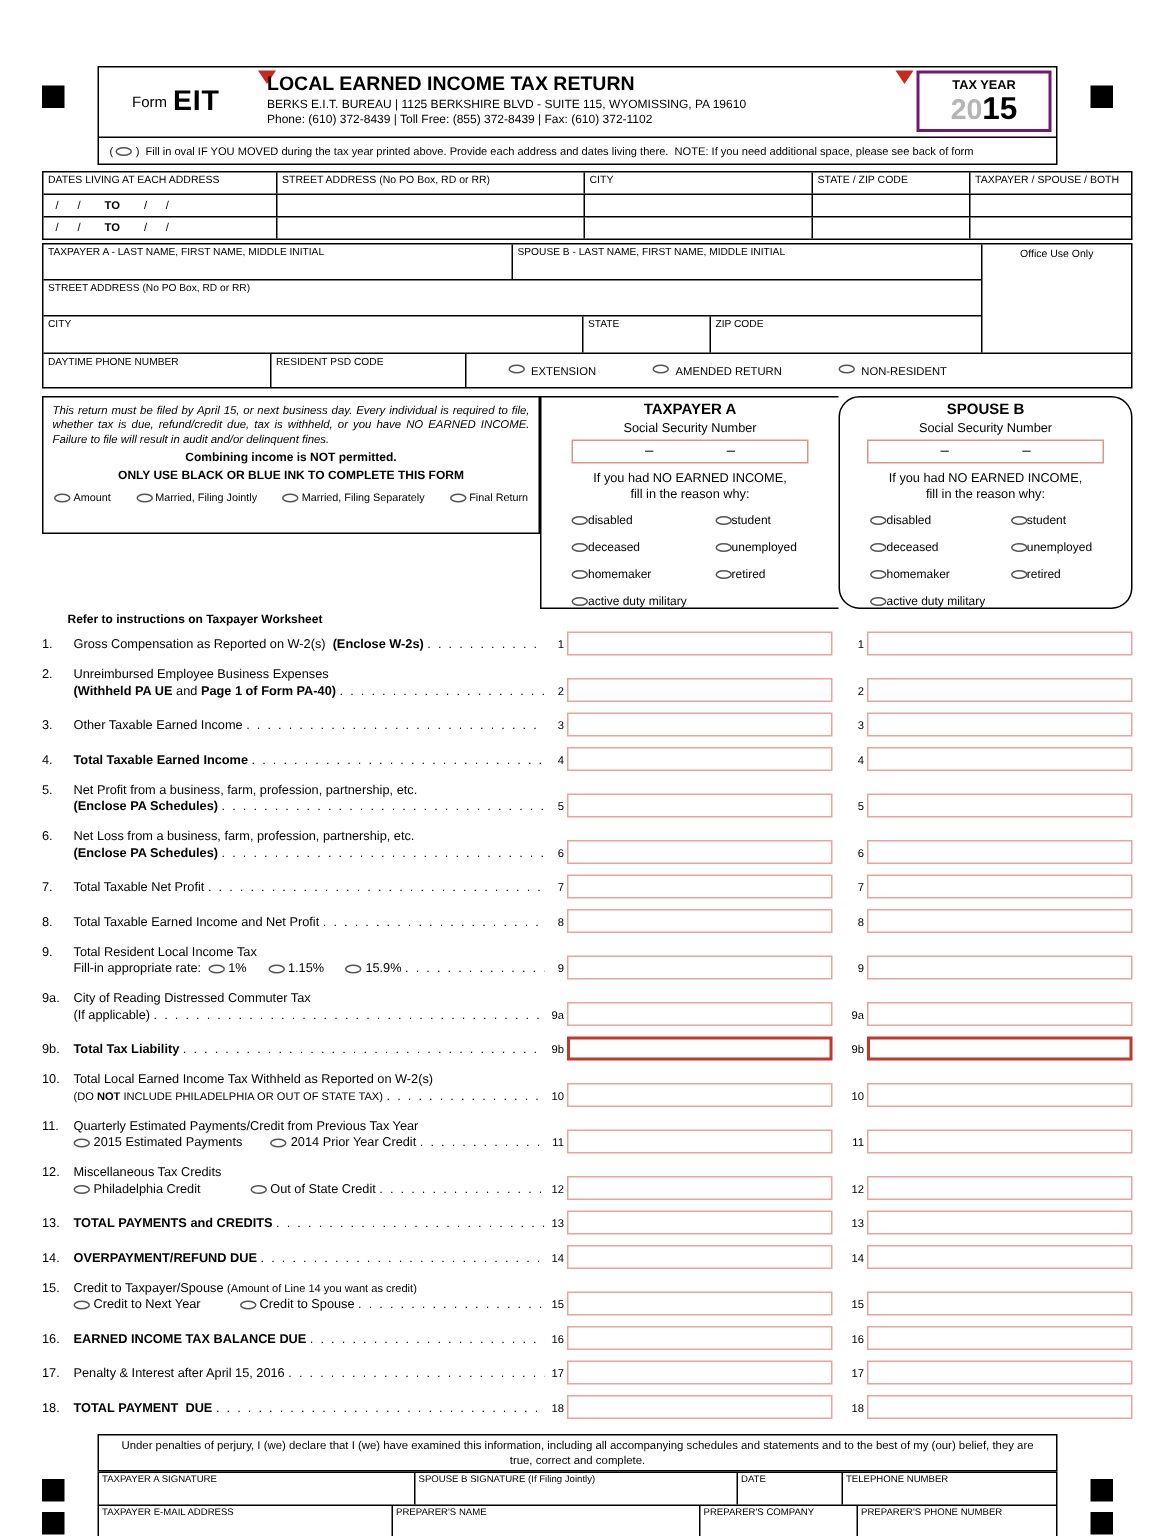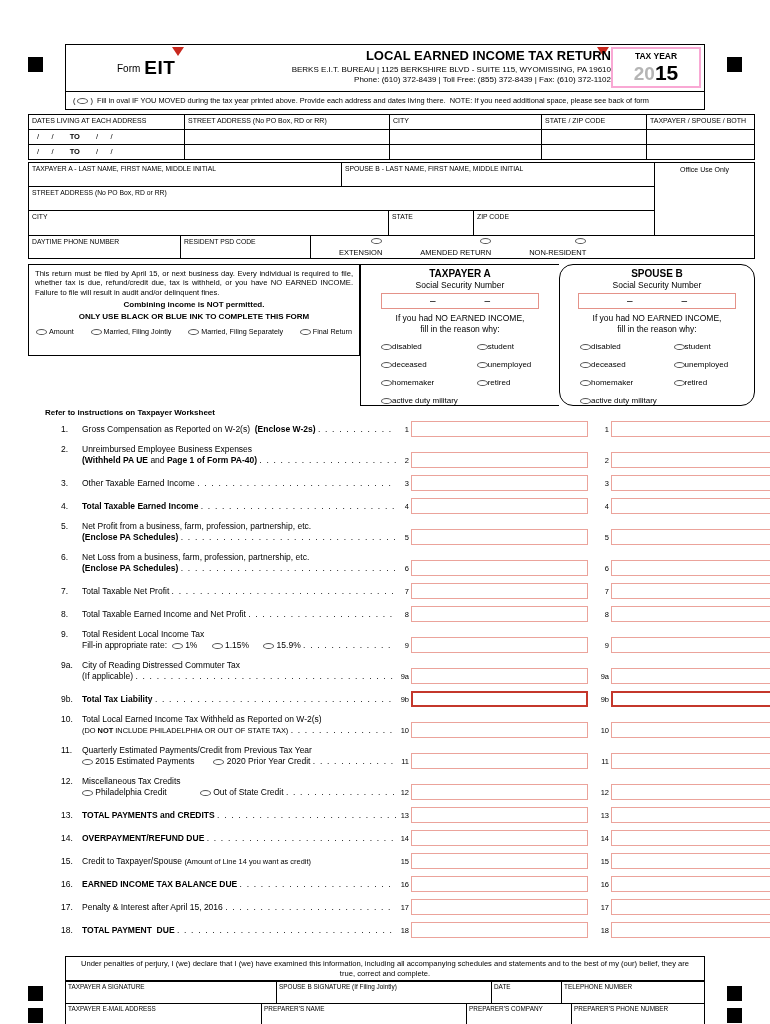--- a/index.html
+++ b/index.html
@@ -6,27 +6,27 @@
   body{width:770px;height:1024px;background:#fff;font-family:"Liberation Sans",sans-serif;color:#000;}
   .page{position:relative;width:770px;height:1024px;overflow:hidden;background:#fff;}
   .sq{position:absolute;width:15px;height:15px;background:#000;}
   .tri{position:absolute;width:0;height:0;border-left:6px solid transparent;border-right:6px solid transparent;border-top:9px solid #c8281e;}
   .oval{display:inline-block;width:11px;height:6px;border:1px solid #555;border-radius:50%;background:#fff;vertical-align:middle;flex-shrink:0;}
 
   
   .header{position:absolute;left:65px;top:44px;width:640px;height:66px;border:1px solid #000;}
   .header-top{display:flex;height:47px;border-bottom:1px solid #000;}
   .form-id{width:112px;display:flex;align-items:center;padding-left:22px;gap:4px;}
-  .form-label{font-size:10px;margin-left:29px;}
+  .form-label{font-size:10px;}
   .form-code{font-size:19px;font-weight:bold;letter-spacing:.5px;}
-  .header-center{flex:1;text-align:right;padding-top:3px;}
+  .header-center{flex:1;text-align:left;padding-top:3px;}
   .header-title{font-size:13px;font-weight:bold;}
   .header-addr{font-size:8px;margin-top:2px;}
   .header-phone{font-size:8px;margin-top:1px;}
-  .taxyear{width:90px;height:41px;margin:2px 3px 0 0;border:2px solid #f9a8d4;text-align:center;padding-top:2px;}
+  .taxyear{width:90px;height:41px;margin:2px 3px 0 0;border:2px solid #701a75;text-align:center;padding-top:2px;}
   .ty-label{font-size:8.5px;font-weight:bold;}
   .ty-century{font-size:19px;font-weight:bold;color:#b5b5b5;}
   .ty-num{font-size:21px;font-weight:bold;}
   .moved{height:17px;display:flex;align-items:center;padding-left:7px;font-size:7.4px;gap:2px;white-space:pre;}
 
   
   .addr{position:absolute;left:28px;top:114px;width:727px;border:1px solid #000;font-size:7px;}
   .addr-row{display:flex;}
   .addr-row + .addr-row{border-top:1px solid #000;}
   .addr-cell{border-left:1px solid #000;padding:2px 3px;height:14px;overflow:hidden;}
@@ -45,45 +45,45 @@
   .idb-r2{height:24px;border-bottom:1px solid #000;padding:2px 3px;}
   .idb-r3{display:flex;height:24px;}
   .idb-city{width:360px;border-right:1px solid #000;padding:2px 3px;}
   .idb-state{width:85px;border-right:1px solid #000;padding:2px 3px;}
   .idb-zip{flex:1;padding:2px 3px;}
   .idb-office{width:100px;border-left:1px solid #000;padding:3px 2px;font-size:7px;text-align:center;}
   .idb-r4{display:flex;height:23px;border-top:1px solid #000;}
   .idb-phone{width:152px;border-right:1px solid #000;padding:2px 3px;}
   .idb-psd{width:130px;border-right:1px solid #000;padding:2px 3px;}
   .idb-flags{flex:1;display:flex;align-items:center;gap:38px;padding-left:28px;font-size:7.5px;}
-  .flag{display:flex;align-items:flex-end;gap:4px;flex-direction:column;}
+  .flag{display:flex;align-items:flex-start;gap:4px;}
 
   
   .mid{position:absolute;left:28px;top:264px;width:727px;height:142px;display:flex;align-items:flex-start;}
   .instr{width:332px;height:92px;border:1px solid #000;padding:4px 6px 3px;}
-  .instr-p{font-size:7.6px;line-height:1.25;text-align:justify;}
+  .instr-p{font-size:7.6px;line-height:1.25;text-align:justify;font-style:italic;}
   .instr-b{font-size:8px;font-weight:bold;text-align:center;margin-top:3px;}
   .filing{display:flex;justify-content:space-between;margin-top:6px;font-size:7.2px;align-items:center;padding:0 1px;}
   .filing .opt{display:flex;align-items:center;gap:2px;}
   .tp-col{width:199px;height:142px;border-left:1px solid #000;border-top:1px solid #000;border-bottom:1px solid #000;padding-top:3px;}
   .tp-col.colb{width:196px;border-right:1px solid #000;border-radius:14px;}
   .tp-title{font-size:10px;font-weight:bold;text-align:center;}
   .tp-ssn-label{font-size:8.5px;text-align:center;margin-top:1px;}
   .ssn-box{width:158px;height:16px;border:1px solid #e49289;margin:3px auto 4px;display:flex;align-items:center;background:#fff;}
   .ssn-seg{flex:1;height:100%;}
   .ssn-dash{font-size:10px;line-height:1;padding:0 1px;}
   .tp-noinc{font-size:8.5px;text-align:center;line-height:1.25;}
   .reasons{display:grid;grid-template-columns:55% 45%;row-gap:9px;padding:8px 4px 0 20px;font-size:8px;}
   .reason{display:flex;align-items:center;gap:0;}
 
   
   .wsnote{position:absolute;left:45px;top:408px;font-size:8px;font-weight:bold;}
   .lines{position:absolute;left:28px;top:421px;width:727px;}
   .fline{display:flex;align-items:flex-end;margin-bottom:7px;}
-  .fl-text{width:335px;flex-shrink:0;overflow:hidden;padding-bottom:2px;margin-left:33px;}
+  .fl-text{width:335px;flex-shrink:0;overflow:hidden;padding-bottom:2px;}
   .fl-row{white-space:pre;font-size:8.5px;line-height:11px;display:block;}
   .fl-row.indent{padding-left:21px;}
   .fl-row.leader::after{content:" .  .  .  .  .  .  .  .  .  .  .  .  .  .  .  .  .  .  .  .  .  .  .  .  .  .  .  .  .  .  .  .  .  .  .  .  .  .  .  .  .  .  .  .  .  .  .  .";}
   .fl-num{display:inline-block;width:21px;}
   .b{font-weight:bold;}
   .sm{font-size:7.4px;}
   .fl-ref{width:15px;flex-shrink:0;font-size:7.5px;text-align:right;padding:0 2px 3px 0;}
   .fl-ref.b2{width:19px;margin-left:4px;}
   .fl-box{width:177px;height:16px;border:1px solid #eba39b;background:#fff;flex-shrink:0;}
   .fl-box.hl{border:2px solid #c4372b;}
@@ -417,21 +417,21 @@
           <div class="fl-row indent leader"><span class="sm">(DO </span><span class="b sm">NOT</span><span class="sm"> INCLUDE PHILADELPHIA OR OUT OF STATE TAX)</span></div>
         </div>
         <span class="fl-ref">10</span>
         <div class="fl-box"></div>
         <span class="fl-ref b2">10</span>
         <div class="fl-box"></div>
       </div>
       <div class="fline">
         <div class="fl-text">
           <div class="fl-row"><span class="fl-num">11.</span><span>Quarterly Estimated Payments/Credit from Previous Tax Year</span></div>
-          <div class="fl-row indent leader"><span class="oval"></span><span> 2015 Estimated Payments        </span><span class="oval"></span><span> 2020 Prior Year Credit</span></div>
+          <div class="fl-row indent leader"><span class="oval"></span><span> 2015 Estimated Payments        </span><span class="oval"></span><span> 2014 Prior Year Credit</span></div>
         </div>
         <span class="fl-ref">11</span>
         <div class="fl-box"></div>
         <span class="fl-ref b2">11</span>
         <div class="fl-box"></div>
       </div>
       <div class="fline">
         <div class="fl-text">
           <div class="fl-row"><span class="fl-num">12.</span><span>Miscellaneous Tax Credits</span></div>
           <div class="fl-row indent leader"><span class="oval"></span><span> Philadelphia Credit              </span><span class="oval"></span><span> Out of State Credit</span></div>
@@ -455,20 +455,21 @@
           <div class="fl-row leader"><span class="fl-num">14.</span><span class="b">OVERPAYMENT/REFUND DUE</span></div>
         </div>
         <span class="fl-ref">14</span>
         <div class="fl-box"></div>
         <span class="fl-ref b2">14</span>
         <div class="fl-box"></div>
       </div>
       <div class="fline">
         <div class="fl-text">
           <div class="fl-row"><span class="fl-num">15.</span><span>Credit to Taxpayer/Spouse </span><span class="sm">(Amount of Line 14 you want as credit)</span></div>
+          <div class="fl-row indent leader"><span class="oval"></span><span> Credit to Next Year           </span><span class="oval"></span><span> Credit to Spouse</span></div>
         </div>
         <span class="fl-ref">15</span>
         <div class="fl-box"></div>
         <span class="fl-ref b2">15</span>
         <div class="fl-box"></div>
       </div>
       <div class="fline">
         <div class="fl-text">
           <div class="fl-row leader"><span class="fl-num">16.</span><span class="b">EARNED INCOME TAX BALANCE DUE</span></div>
         </div>

